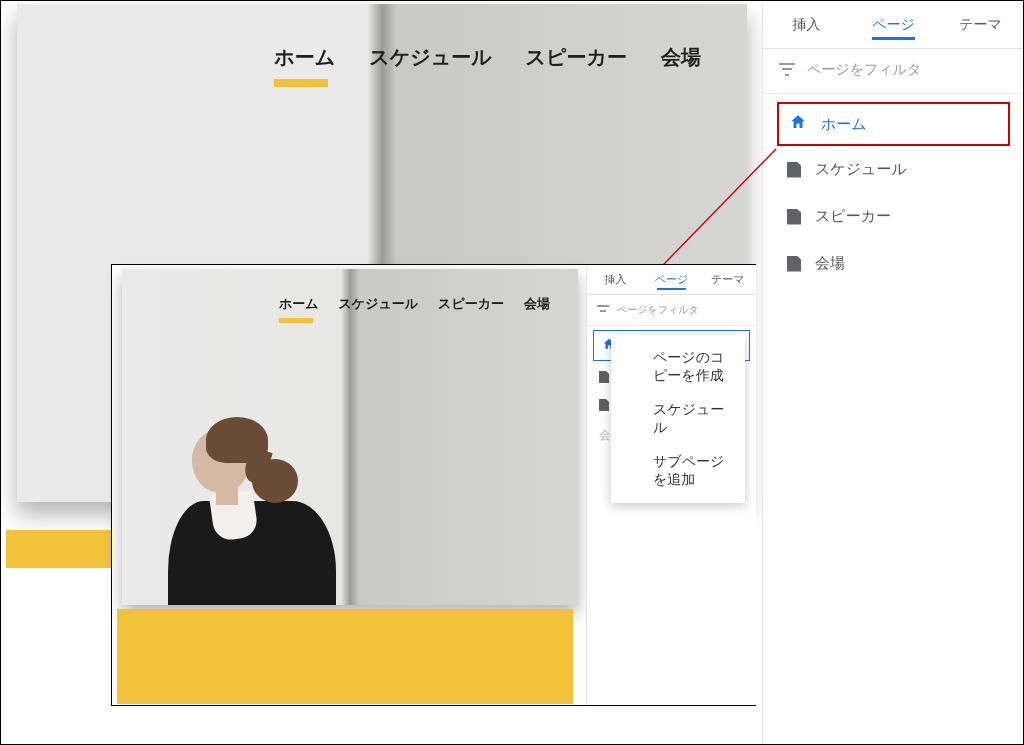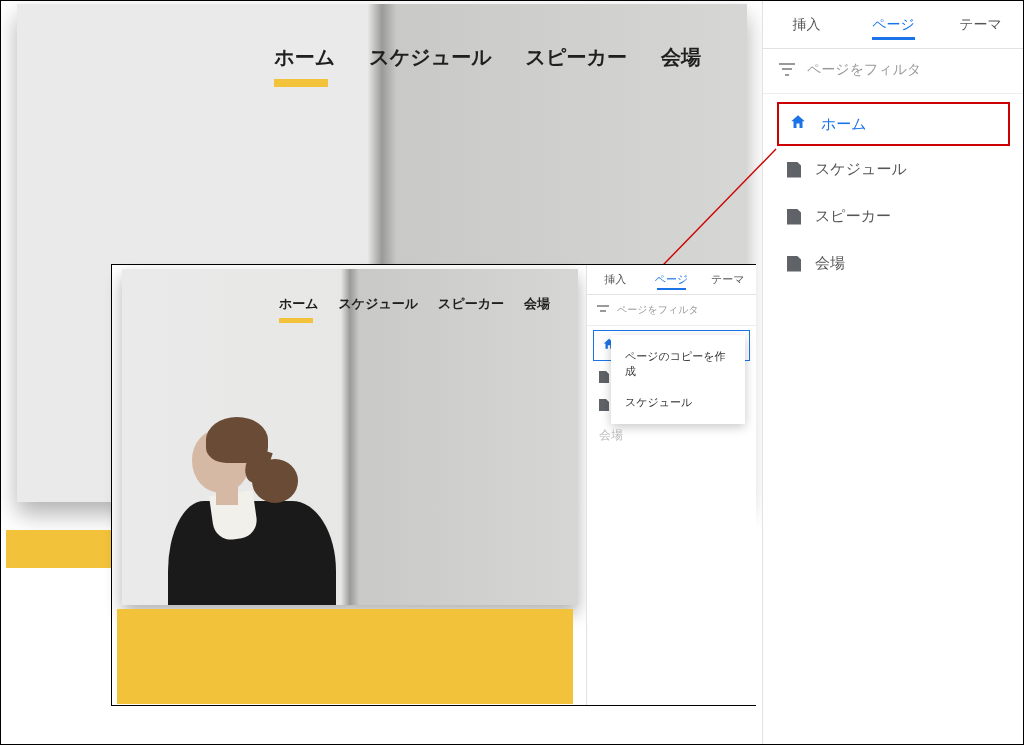--- a/index.html
+++ b/index.html
@@ -312,22 +312,23 @@
     left: 499px;
     top: 70px;
     width: 134px;
     background: #fff;
     box-shadow: 0 3px 10px rgba(0,0,0,.22);
     z-index: 60;
     padding: 6px 0;
   }
   .context-item {
     padding: 8px 14px;
-    font-size: 11px;
+    font-size: 14px;
     color: #333;
+    margin-left: 28px;
   }
 
   .dimmed-item {
     color: #bdbdbd;
     font-size: 12px;
     padding: 8px 12px;
   }
 
   
   .connector {
@@ -458,15 +459,16 @@
     </div>
 
     <div class="dimmed-item">
       <span>会場</span>
     </div>
   </div>
 
   <div class="context-menu">
     <div class="context-item"><span>ページのコピーを作成</span></div>
     <div class="context-item"><span>スケジュール</span></div>
+    <div class="context-item"><span>サブページを追加</span></div>
   </div>
 
 </div>
 
 </body></html>

